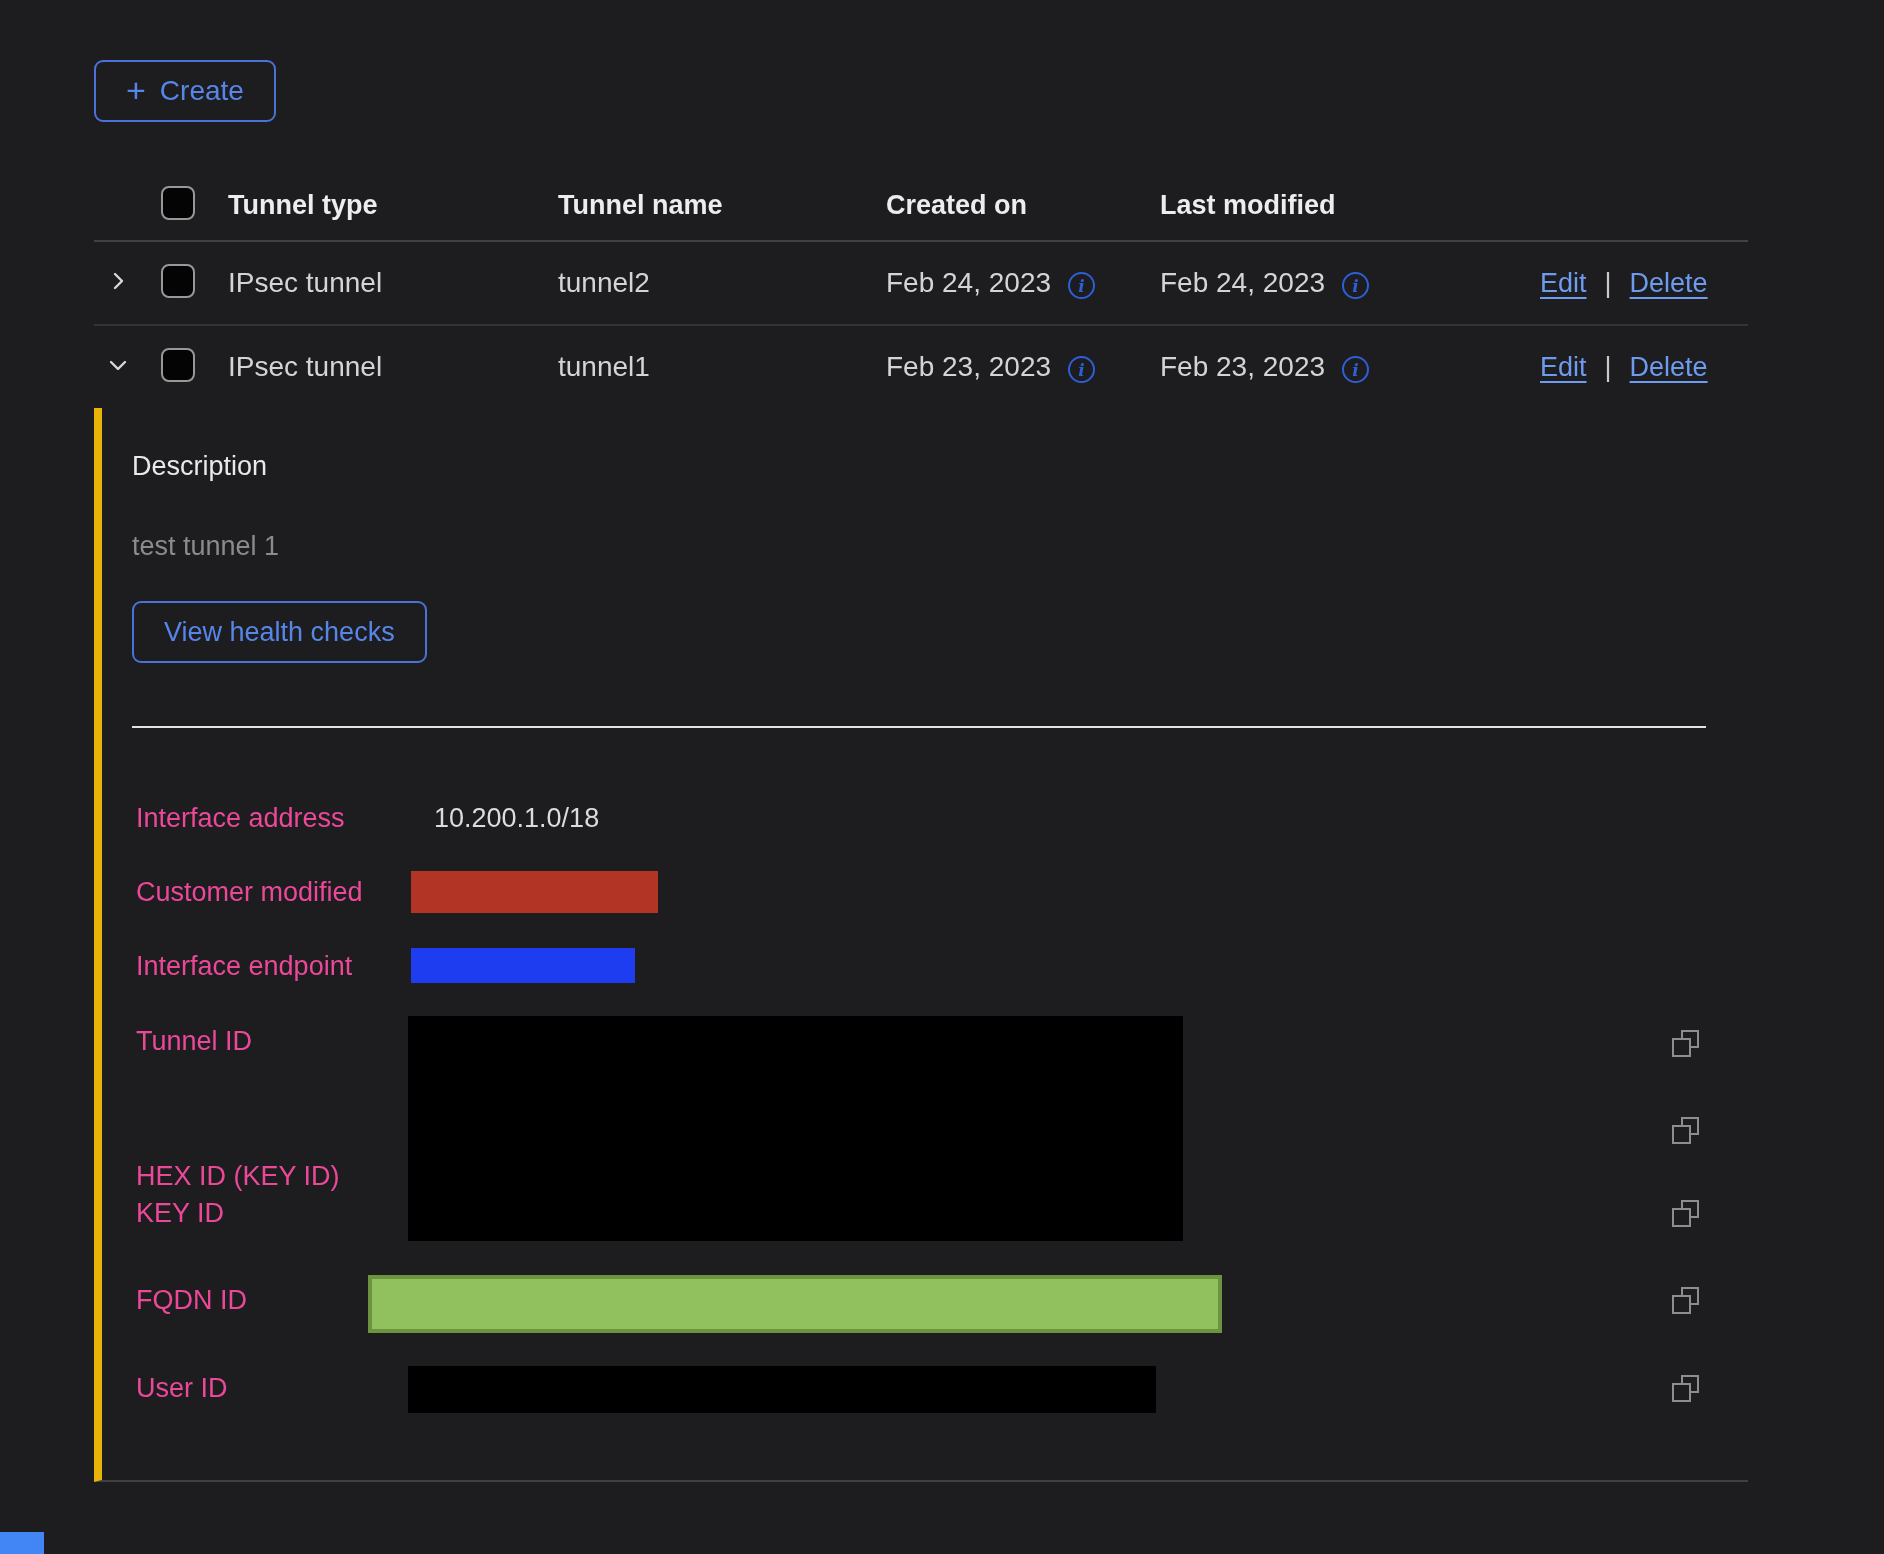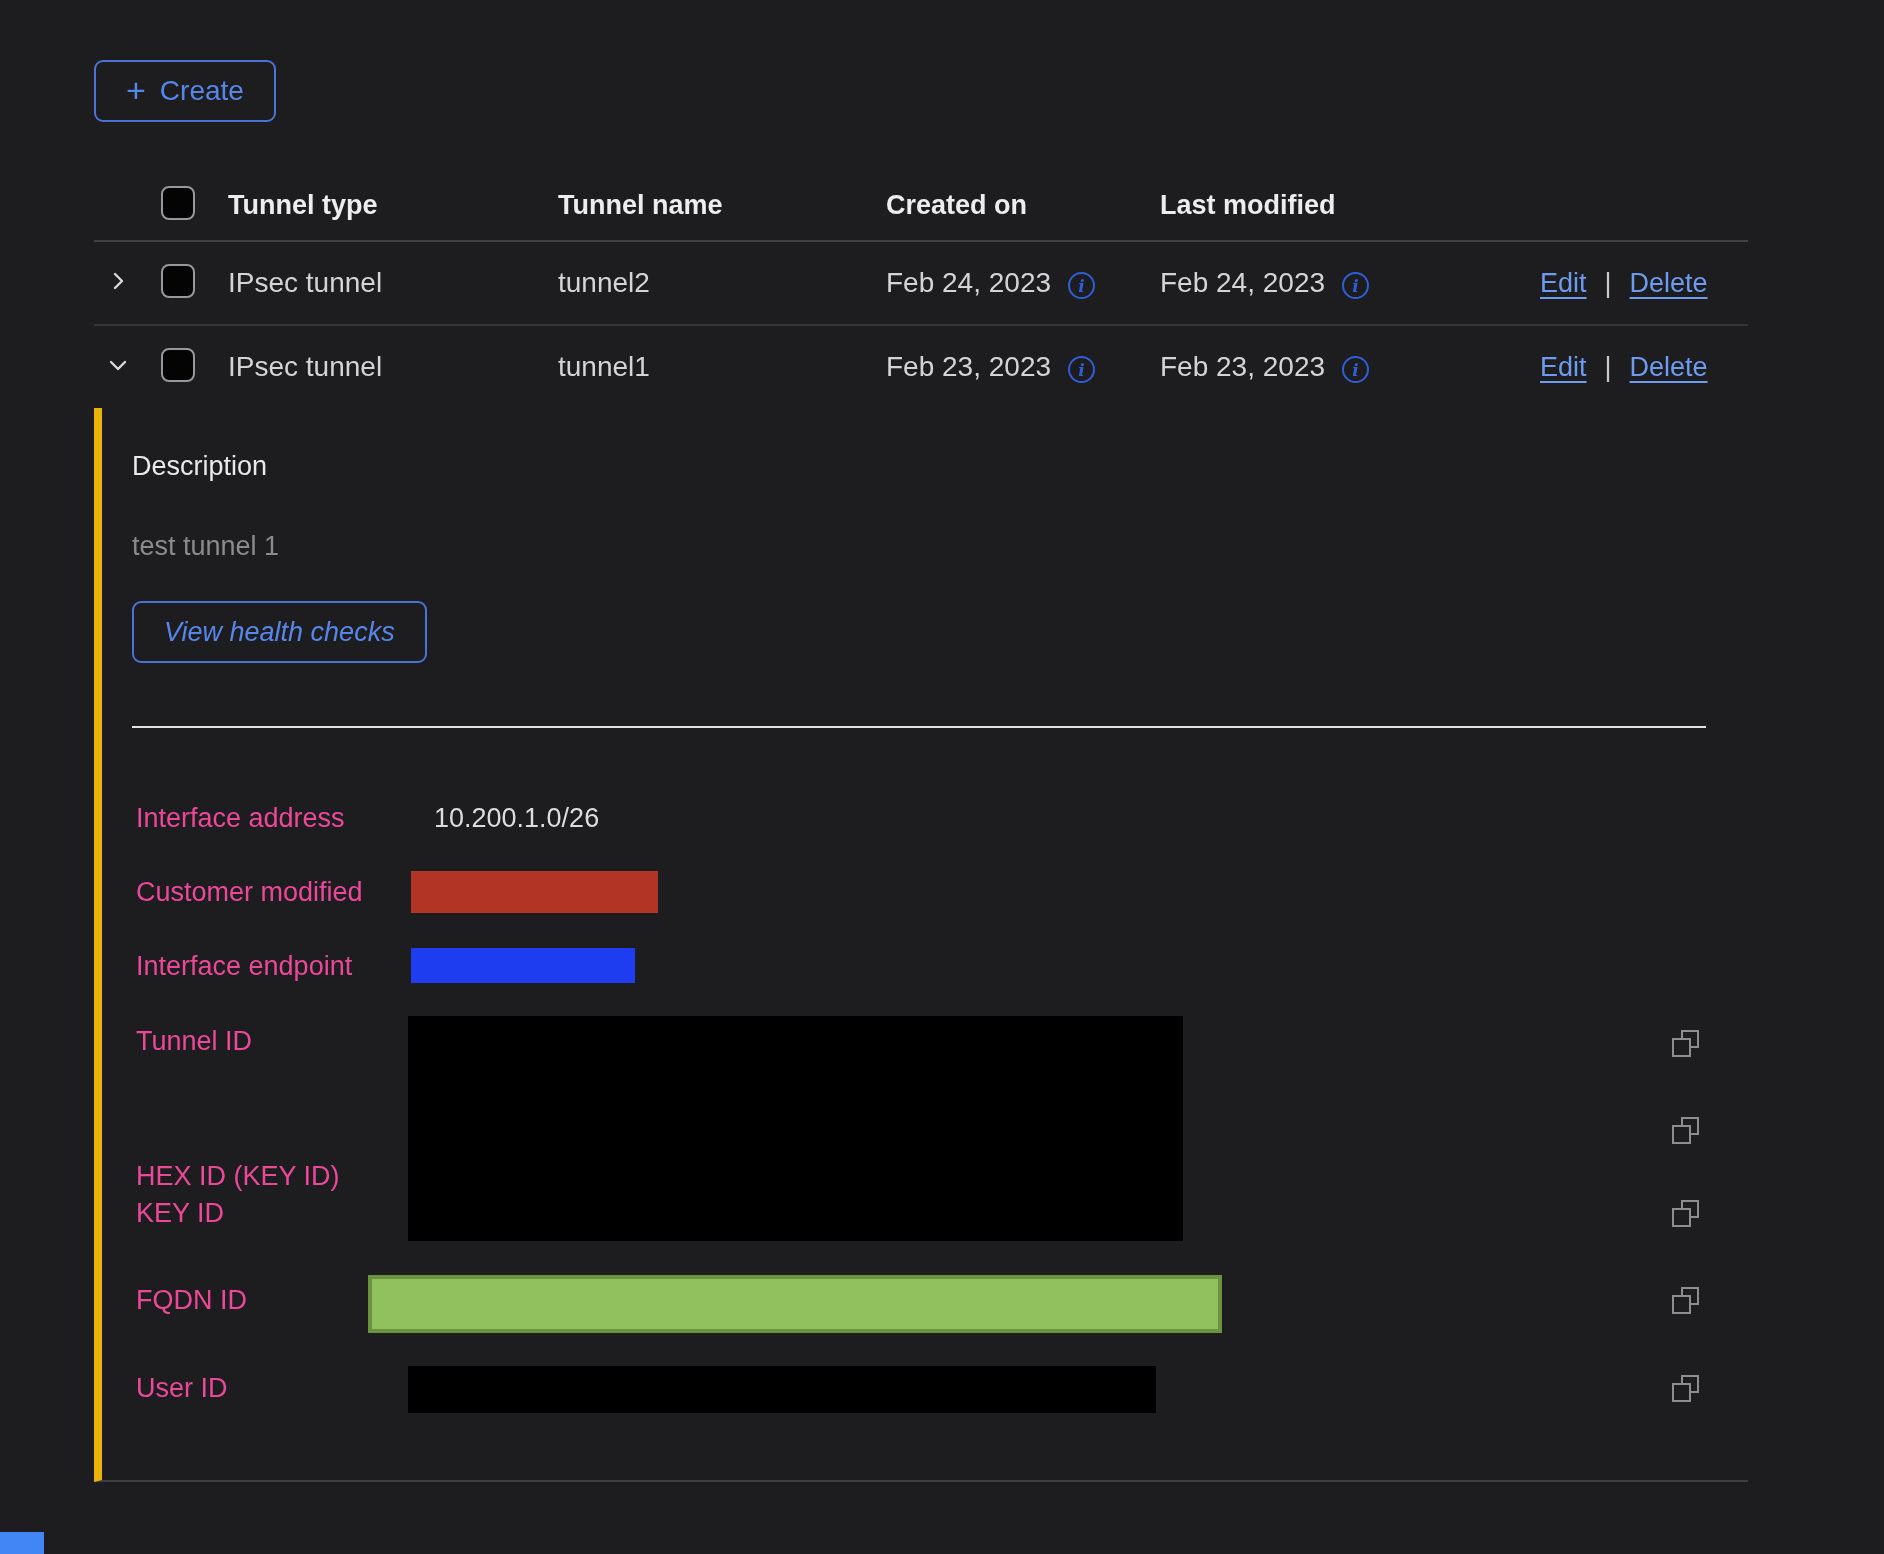--- a/index.html
+++ b/index.html
@@ -62,21 +62,21 @@
     border-bottom:2px solid #3f3f42;
     height:1072px;box-sizing:content-box;
   }
   .panel-head{height:318px;box-sizing:border-box;padding:42px 0 0 30px;}
   .desc-label{font-size:27px;font-weight:500;color:#e9e9ea;line-height:32px;}
   .desc-value{margin-top:48px;font-size:27px;color:#8b8b8f;line-height:32px;}
   .health-btn{
     display:inline-flex;align-items:center;
     margin-top:39px;height:62px;padding:0 30px;
     background:transparent;border:2px solid #4a72d8;border-radius:9px;
-    color:#5786ea;font-size:27px;font-family:inherit;cursor:pointer;font-style:italic;
+    color:#5786ea;font-size:27px;font-family:inherit;cursor:pointer;
   }
   .fields{position:relative;height:754px;}
   .light-divider{position:absolute;left:30px;top:0;width:1574px;height:2px;background:#e2e2e4;}
   .f-label{position:absolute;left:34px;font-size:27px;color:#ec4899;line-height:32px;white-space:nowrap;}
   .f-value{position:absolute;font-size:27px;color:#dcdcde;line-height:32px;}
   .redact{position:absolute;}
   .redact-red{left:309px;top:145px;width:247px;height:42px;background:#b23424;}
   .redact-blue{left:309px;top:222px;width:224px;height:35px;background:#1e3cf0;}
   .redact-black-big{left:306px;top:290px;width:775px;height:225px;background:#000;}
   .redact-green{left:266px;top:549px;width:846px;height:50px;background:#90c15e;border:4px solid #6e9340;}
@@ -166,21 +166,21 @@
     <div class="panel-head">
       <div class="desc-label">Description</div>
       <div class="desc-value">test tunnel 1</div>
       <button class="health-btn">View health checks</button>
     </div>
 
     <div class="fields">
       <div class="light-divider"></div>
 
       <div class="f-label" style="top:76px;">Interface address</div>
-      <div class="f-value" style="left:332px;top:76px;">10.200.1.0/26</div>
+      <div class="f-value" style="left:332px;top:76px;">10.200.1.0/18</div>
 
       <div class="f-label" style="top:150px;">Customer modified</div>
       <div class="redact redact-red"></div>
 
       <div class="f-label" style="top:224px;">Interface endpoint</div>
       <div class="redact redact-blue"></div>
 
       <div class="f-label" style="top:299px;">Tunnel ID</div>
       <div class="redact redact-black-big"></div>
       <span class="copy-icon" style="top:304px;">

